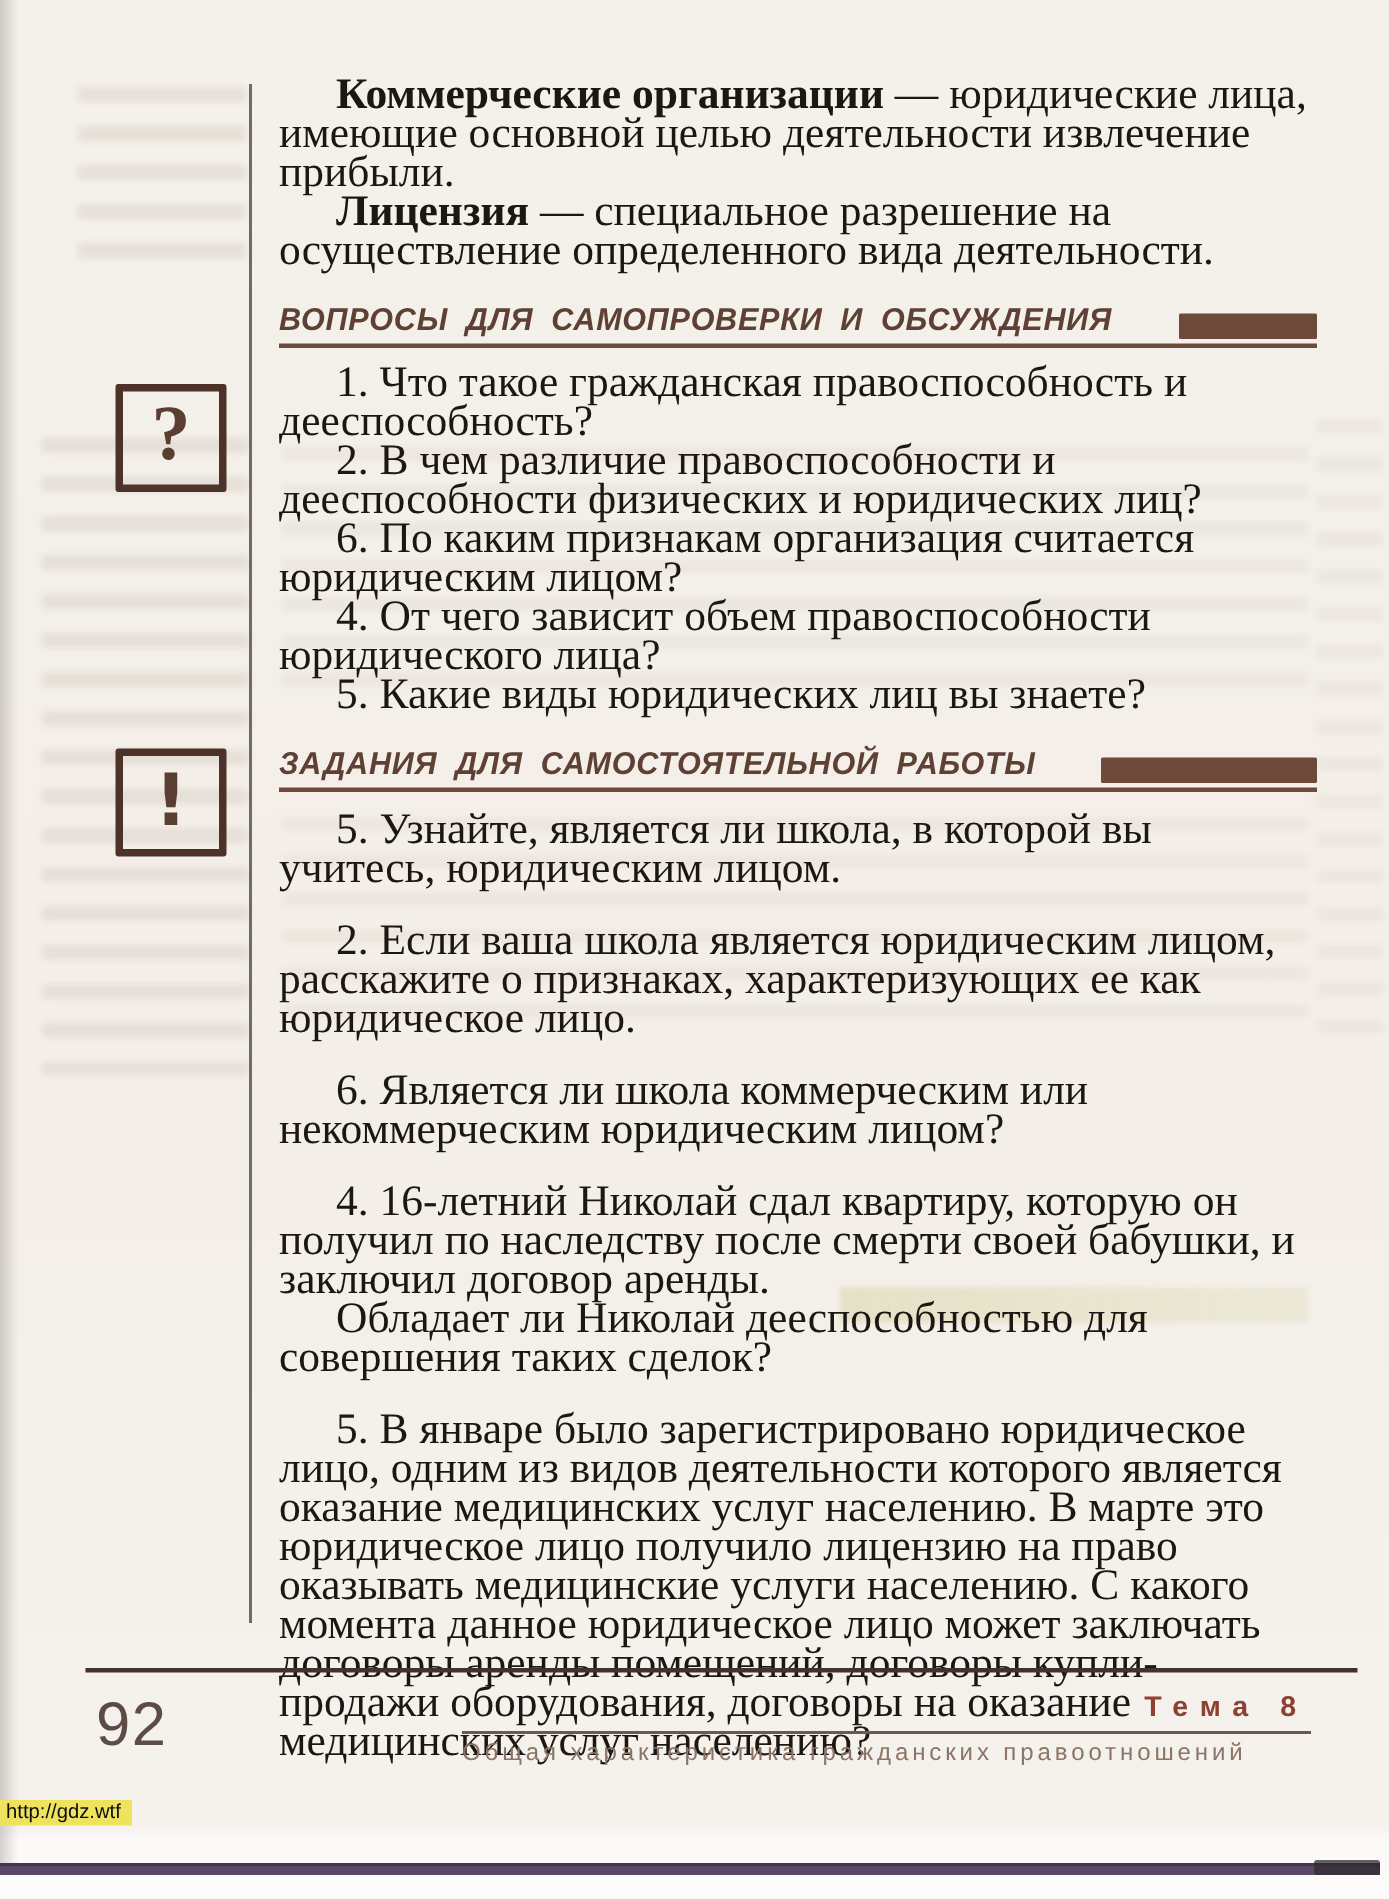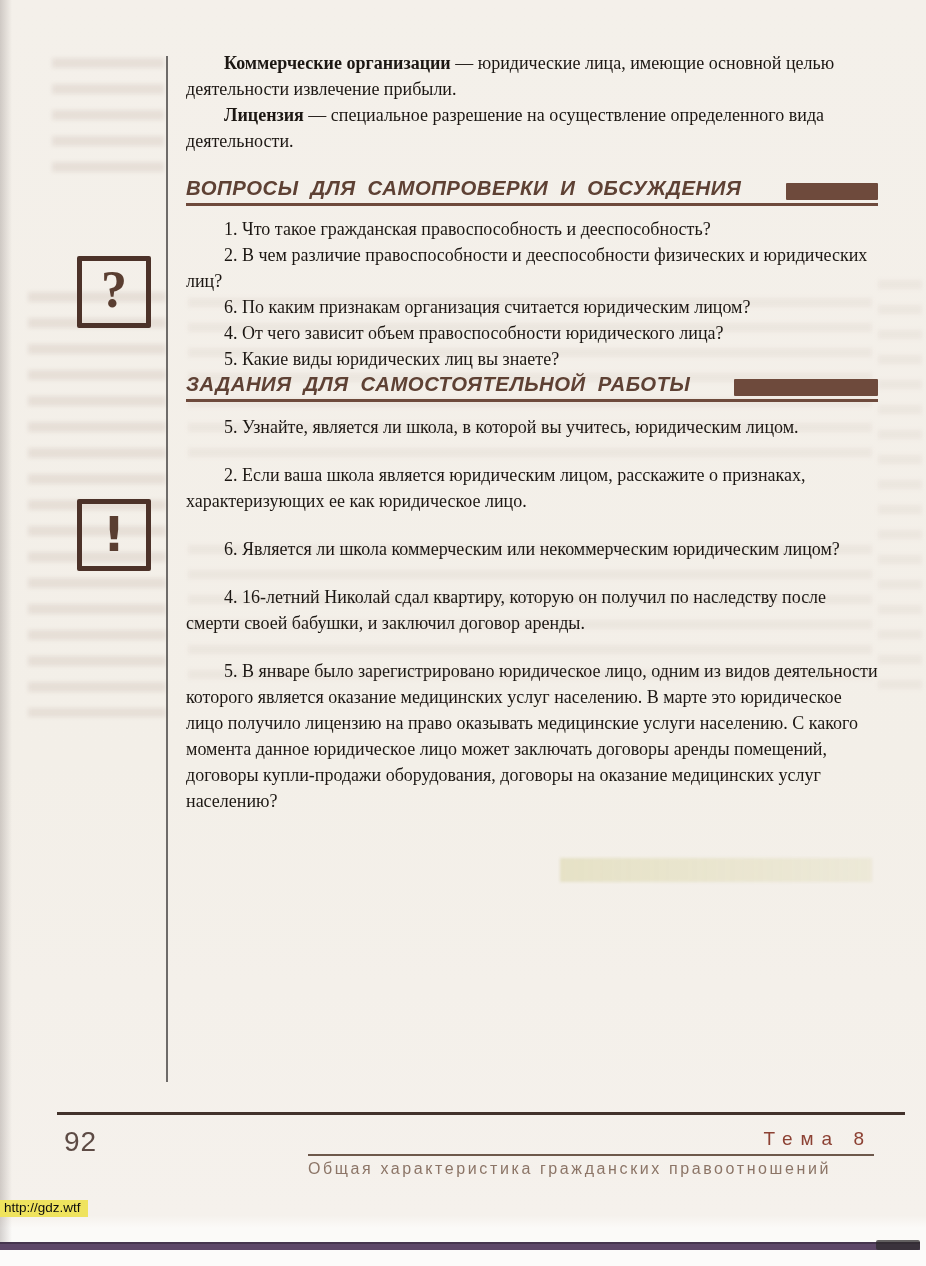--- a/index.html
+++ b/index.html
@@ -20,41 +20,41 @@
   
   .icon-box{position:absolute;left:77px;width:64px;height:62px;border:5px solid var(--icon_border,#4c3229);
     border-radius:2px;display:flex;align-items:center;justify-content:center;z-index:2;background:transparent;}
   .icon-box.q{top:256px;}
   .icon-box.e{top:499px;}
   .icon-glyph{color:var(--icon_glyph,#5a3e31);font-weight:bold;}
   .icon-glyph.q{font-family:"Liberation Serif",serif;font-size:52px;line-height:1;margin-top:-4px;}
   .icon-glyph.e{font-family:"DejaVu Sans",sans-serif;font-size:48px;line-height:1;margin-top:-2px;}
   
   .main-col{position:absolute;left:186px;top:50px;width:692px;z-index:2;}
-  .def-para,.q-para,.t-para{font-size:18px;line-height:26px;margin:0;text-indent:38px;}
+  .def-para,.q-para,.t-para{font-size:29px;line-height:26px;margin:0;text-indent:38px;}
   .def-para b{font-weight:bold;}
   .section-header{display:flex;align-items:flex-end;border-bottom:3px solid var(--accent_brown,#6e4a3c);
     padding-bottom:3px;}
   .section-header.first{margin-top:22px;text-align:right;}
-  .section-header.second{}
+  .section-header.second{margin-top:22px;}
   .sh-title{font-family:"Liberation Sans",sans-serif;font-style:italic;font-weight:bold;font-size:21px;
     color:var(--header_text,#5e4134);letter-spacing:.5px;word-spacing:6px;white-space:nowrap;
     transform:scaleX(.97);transform-origin:left bottom;}
   .sh-bar{flex:1;height:17px;background:var(--accent_brown,#6e4a3c);margin-left:28px;border-radius:1px;}
   .q-list{margin-top:10px;}
   .task-list{margin-top:12px;}
   .task{margin-bottom:22px;}
   .task:last-child{margin-bottom:0;}
   
   .footer-rule{position:absolute;left:57px;top:1112px;width:848px;height:3px;background:#42322b;z-index:2;}
   .page-num{position:absolute;left:64px;top:1126px;font-family:"Liberation Sans",sans-serif;
-    font-size:28px;letter-spacing:1px;color:#5d4b45;z-index:2;}
+    font-size:41px;letter-spacing:1px;color:#5d4b45;z-index:2;}
   .footer-right{position:absolute;left:308px;top:1128px;width:566px;z-index:2;
     font-family:"Liberation Sans",sans-serif;}
-  .theme-label{text-align:right;font-weight:normal;font-size:19px;color:var(--theme_red,#8c4133);
+  .theme-label{text-align:right;font-weight:bold;font-size:19px;color:var(--theme_red,#8c4133);
     letter-spacing:8px;padding-bottom:4px;padding-right:2px;}
   .thin-rule{border-top:2px solid #6d584b;}
   .chapter-title{font-size:16px;color:var(--chapter_gray,#8c7567);letter-spacing:2.6px;
     padding-top:4px;white-space:nowrap;}
   
   .below-band{position:absolute;left:0;top:1250px;width:926px;height:16px;background:#fcfbfa;z-index:2;}
   .bottom-band{position:absolute;left:0;top:1242px;width:920px;height:8px;
     background:var(--bottom_band,#5d4768);box-shadow:inset 0 2px 0 rgba(0,0,0,.25);z-index:3;}
   .band-smudge{position:absolute;left:876px;top:1240px;width:44px;height:10px;background:#2f2b2e;opacity:.75;z-index:4;border-radius:2px;}
   .watermark{position:absolute;left:0;top:1200px;background:var(--watermark_bg,#efe35e);
@@ -113,20 +113,21 @@
           <p class="t-para">5. Узнайте, является ли школа, в которой вы учитесь, юридическим лицом.</p>
         </div>
         <div class="task">
           <p class="t-para">2. Если ваша школа является юридическим лицом, расскажите о признаках, характеризующих ее как юридическое лицо.</p>
         </div>
         <div class="task">
           <p class="t-para">6. Является ли школа коммерческим или некоммерческим юридическим лицом?</p>
         </div>
         <div class="task">
           <p class="t-para">4. 16-летний Николай сдал квартиру, которую он получил по наследству после смерти своей бабушки, и заключил договор аренды.</p>
+          <p class="t-para">Обладает ли Николай дееспособностью для совершения таких сделок?</p>
         </div>
         <div class="task">
           <p class="t-para">5. В январе было зарегистрировано юридическое лицо, одним из видов деятельности которого является оказание медицинских услуг населению. В марте это юридическое лицо получило лицензию на право оказывать медицинские услуги населению. С какого момента данное юридическое лицо может заключать договоры аренды помещений, договоры купли-продажи оборудования, договоры на оказание медицинских услуг населению?</p>
         </div>
       </div>
 
   </div>
 
   <div class="footer-rule"></div>
   <div class="page-num">92</div>

